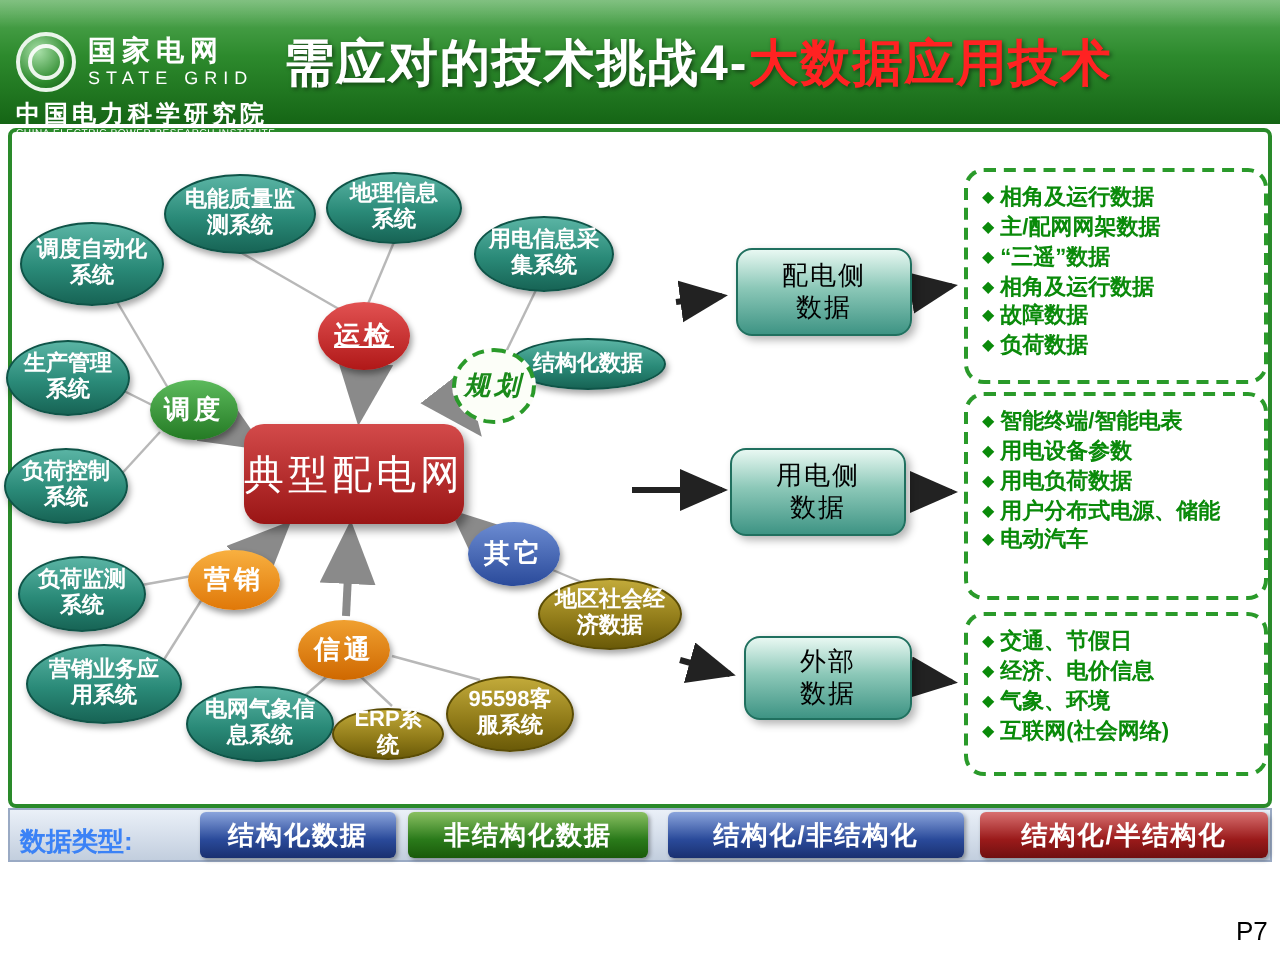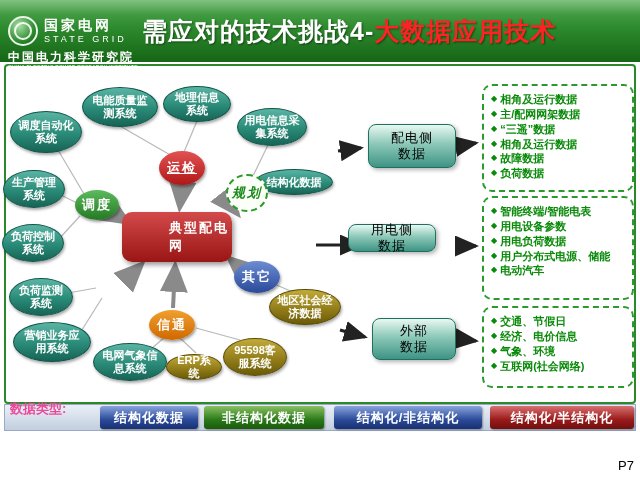--- a/index.html
+++ b/index.html
@@ -41,40 +41,40 @@
   .hub { position:absolute; z-index:4; border-radius:50%; display:flex; align-items:center; justify-content:center;
          color:#fff; font-weight:bold; font-size:13px; letter-spacing:2px; box-shadow:1px 2px 3px rgba(0,0,0,0.4); }
   .hub.red    { background:linear-gradient(180deg,#e25252,#b01818);text-decoration:underline; }
   .hub.green  { background:linear-gradient(180deg,#5cba5c,#247a24); }
   .hub.orange { background:linear-gradient(180deg,#f8b040,#e07808); }
   .hub.orange2{ background:linear-gradient(180deg,#f0a030,#cf6800); }
   .hub.blue   { background:linear-gradient(180deg,#6c8cd2,#2a4a9a); }
   .hub.dashed { background:#fcfef8; border:2px dashed #2a9a2a; color:#1a8a1a; box-shadow:none;font-style:italic; }
 
   .center-node { position:absolute; z-index:4; left:122px; top:212px; width:110px; height:50px; border-radius:10px;
-                 background:linear-gradient(180deg,#d34a4a,#9a1515); color:#fff; font-size:13px; font-weight:bold;
+                 background:linear-gradient(180deg,#d34a4a,#9a1515); color:#fff; font-size:20px; font-weight:normal;
                  display:flex; align-items:center; justify-content:center; letter-spacing:2px;
-                 box-shadow:2px 3px 5px rgba(0,0,0,0.4);padding-left:47px; }
+                 box-shadow:2px 3px 5px rgba(0,0,0,0.4); }
 
   .gbox { position:absolute; z-index:3; border-radius:8px;
           background:linear-gradient(180deg,#e8f8f2 0%, #8cc8b8 45%, #3e9484 100%);
           border:1px solid #20705f; color:#000; font-weight:normal; font-size:13px;
           display:flex; flex-direction:column; align-items:center; justify-content:center; line-height:1.25;
           box-shadow:2px 2px 4px rgba(0,0,0,0.3); letter-spacing:1px; }
 
   .dbox { position:absolute; z-index:3; border:2px dashed #2a9a2a; border-radius:10px; background:#fff;
           padding:6px 4px 4px 7px; }
   .dbox ul { list-style:none; }
   .dbox li { font-size:11px; color:#0a8a0a; font-weight:bold; line-height:1.35; display:flex; }
   .blt { font-size:8px; margin:2px 3px 0 0; flex:0 0 auto; }
 
   
   .footer { position:absolute; left:4px; top:404px; width:632px; height:27px;
             background:linear-gradient(180deg,#eaf0f8,#c2cede); border:1px solid #9aaac4; z-index:3; }
-  .ft-label { position:absolute; left:10px; top:400px; font-size:13px; font-weight:bold; color:#ec4899; z-index:4; }
+  .ft-label { position:absolute; left:10px; top:412px; font-size:13px; font-weight:bold; color:#3b82f6; z-index:4; }
   .ftype { position:absolute; top:406px; height:23px; z-index:4; border-radius:3px; color:#fff; font-weight:bold;
            font-size:13px; display:flex; align-items:center; justify-content:center; letter-spacing:1px;
            box-shadow:1px 1px 2px rgba(0,0,0,0.35); white-space:nowrap; }
   .t-blue  { background:linear-gradient(180deg,#8aa4dc,#2a4a9a 60%,#1a3070); }
   .t-green { background:linear-gradient(180deg,#8ac062,#2a7a1a 60%,#1a5a0a); }
   .t-red   { background:linear-gradient(180deg,#d87070,#9a1a1a 60%,#701010); }
 
   .page-num { position:absolute; left:618px; top:458px; font-size:13px; color:#000; z-index:3; }
 </style>
 </head>
@@ -138,20 +138,21 @@
       <line x1="340" y1="330" x2="365" y2="337" marker-end="url(#mB)"></line>
       <line x1="458" y1="146" x2="476" y2="143" marker-end="url(#mB)"></line>
       <line x1="458" y1="246" x2="476" y2="246" marker-end="url(#mB)"></line>
       <line x1="458" y1="339" x2="476" y2="341" marker-end="url(#mB)"></line>
     </g>
   </svg>
 
   <div class="center-node">典型配电网</div>
   <div class="hub red" style="left:159px;top:151px;width:46px;height:34px">运检</div>
   <div class="hub green" style="left:75px;top:190px;width:44px;height:30px">调度</div>
+  <div class="hub orange" style="left:94px;top:275px;width:46px;height:30px">营销</div>
   <div class="hub orange2" style="left:149px;top:310px;width:46px;height:30px">信通</div>
   <div class="hub dashed" style="left:226px;top:174px;width:42px;height:38px">规划</div>
   <div class="hub blue" style="left:234px;top:261px;width:46px;height:32px">其它</div>
 
   <div class="sat teal" style="left:82px;top:87px;width:76px;height:40px">电能质量监测系统</div>
   <div class="sat teal" style="left:163px;top:86px;width:68px;height:36px">地理信息系统</div>
   <div class="sat teal" style="left:237px;top:108px;width:70px;height:38px">用电信息采集系统</div>
   <div class="sat teal" style="left:255px;top:169px;width:78px;height:26px">结构化数据</div>
   <div class="sat teal" style="left:10px;top:111px;width:72px;height:42px">调度自动化系统</div>
   <div class="sat teal" style="left:3px;top:170px;width:62px;height:38px">生产管理系统</div>
@@ -160,21 +161,21 @@
   <div class="sat teal" style="left:13px;top:322px;width:78px;height:40px">营销业务应用系统</div>
   <div class="sat teal" style="left:93px;top:343px;width:74px;height:38px">电网气象信息系统</div>
   <div class="sat olive" style="left:166px;top:354px;width:56px;height:26px">ERP系统</div>
   <div class="sat olive" style="left:223px;top:338px;width:64px;height:38px">95598客服系统</div>
   <div class="sat olive" style="left:269px;top:289px;width:72px;height:36px">地区社会经济数据</div>
 
   <div class="gbox" style="left:368px;top:124px;width:88px;height:44px">
     <div>配电侧</div>
     <div>数据</div>
   </div>
-  <div class="gbox" style="left:348px;top:224px;width:88px;height:28px">
+  <div class="gbox" style="left:365px;top:224px;width:88px;height:44px">
     <div>用电侧</div>
     <div>数据</div>
   </div>
   <div class="gbox" style="left:372px;top:318px;width:84px;height:42px">
     <div>外部</div>
     <div>数据</div>
   </div>
 
   <div class="dbox" style="left:482px;top:84px;width:152px;height:108px">
     <ul>

